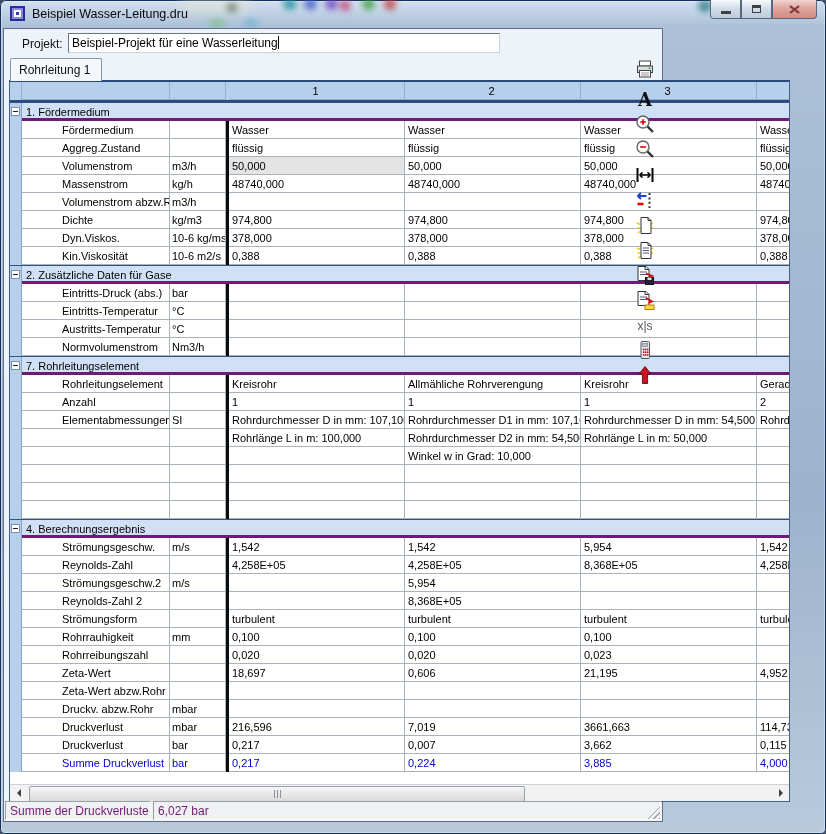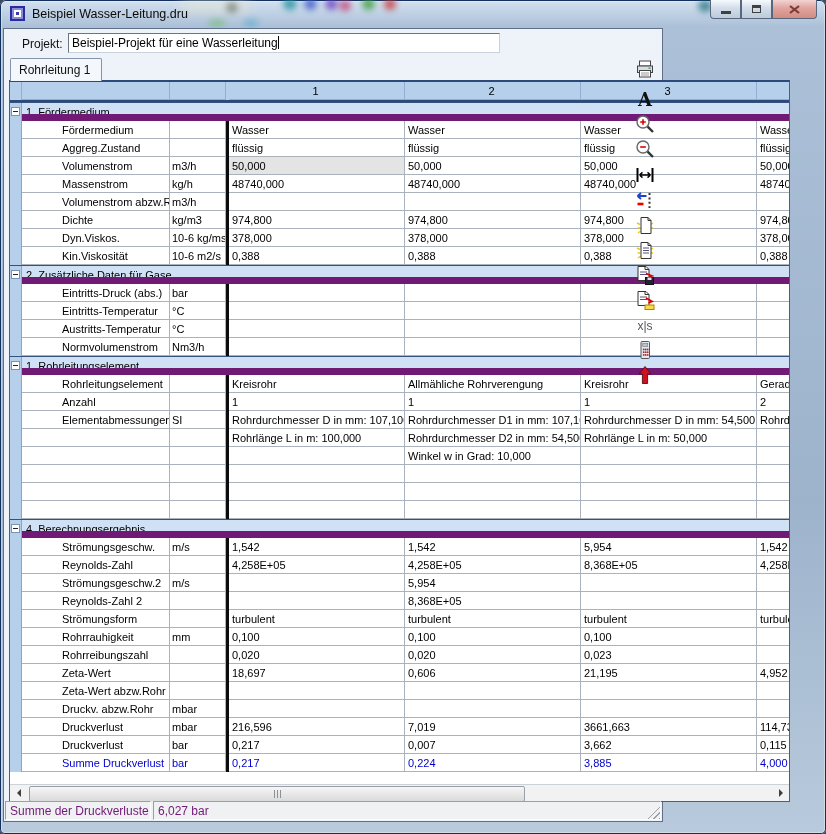--- a/index.html
+++ b/index.html
@@ -41,21 +41,21 @@
      padding:2px 2px 0 3px;font-size:11px;color:#000;white-space:nowrap;overflow:hidden;line-height:14px;}
   .m{width:12px;background:#b6d0ec;border-right:1px solid #8aa4c6;border-bottom:none;padding:0;}
   .lbl{width:148px;padding-left:40px;}
   .unit{width:56px;padding-left:2px;}
   .cdiv{width:3px;background:#0c0c0c;border:none;padding:0;}
   .val{width:176px;background:#fff;}
   .v4{flex:1;border-right:none;}
   .hdrrow{border-bottom:2px solid #2b4a7a;height:18px;}
   .hdrrow .c{background:#b6d0ec;border-color:#93aed2;text-align:center;padding-left:0;}
   .secrow{border-top:1px solid #33527e;}
-  .band{flex:1;background:#d0e1f6;border-right:none;border-bottom:7px solid #701a75;padding-left:4px;}
+  .band{flex:1;background:#d0e1f6;border-right:none;border-bottom:3px solid #701a75;padding-left:4px;}
   .minusbox{position:relative;display:block;width:9px;height:9px;margin:4px auto 0;background:#fff;
             border:1px solid #7a92b4;box-sizing:border-box;cursor:default;}
   .minusbox i{position:absolute;left:1px;top:3px;width:5px;height:1px;background:#222;}
   .sumrow .c{color:#0000cd;}
   .sel{background:#e4e4e4;}
   
   .hscroll{position:absolute;left:0;right:0;bottom:0;height:17px;background:#f2f2f2;border-top:1px solid #cdd2d8;
            display:flex;box-sizing:border-box;}
   .sbtn{width:17px;height:16px;display:flex;align-items:center;justify-content:center;background:#f2f2f2;}
   .arr-l{width:0;height:0;border:4px solid transparent;border-right-color:#404040;margin-left:-4px;}
@@ -268,21 +268,21 @@
             <div class="c val"></div>
             <div class="c val"></div>
             <div class="c val v4"></div>
           </div>
           <div class="row secrow">
             <div class="c m">
               <span class="minusbox">
                 <i></i>
               </span>
             </div>
-            <div class="c band">1. Rohrleitungselement</div>
+            <div class="c band">7. Rohrleitungselement</div>
           </div>
           <div class="row datarow">
             <div class="c m"></div>
             <div class="c lbl">Rohrleitungselement</div>
             <div class="c unit"></div>
             <div class="c cdiv"></div>
             <div class="c val">Kreisrohr</div>
             <div class="c val">Allmähliche Rohrverengung</div>
             <div class="c val">Kreisrohr</div>
             <div class="c val v4">Geradsitzventil</div>

